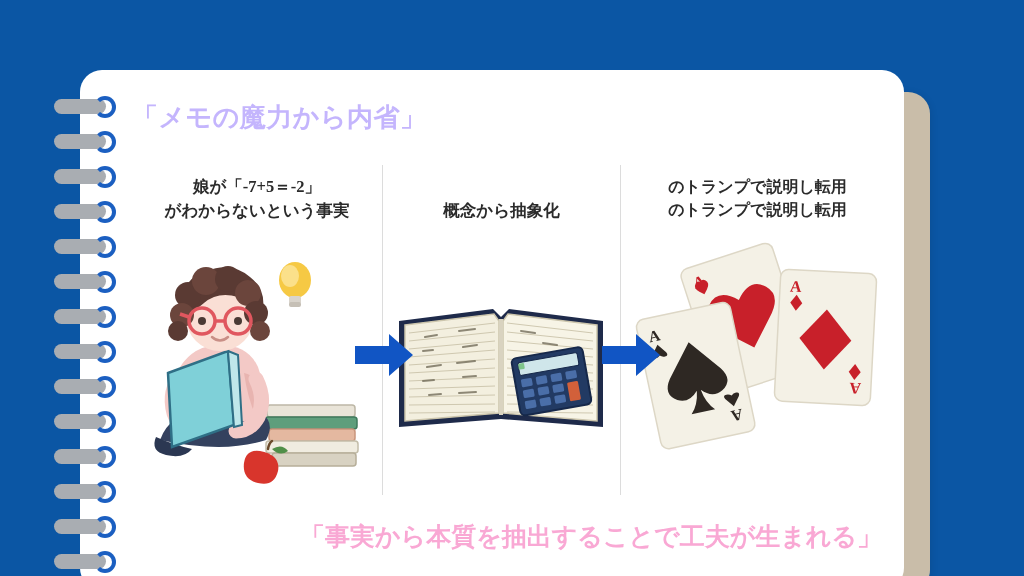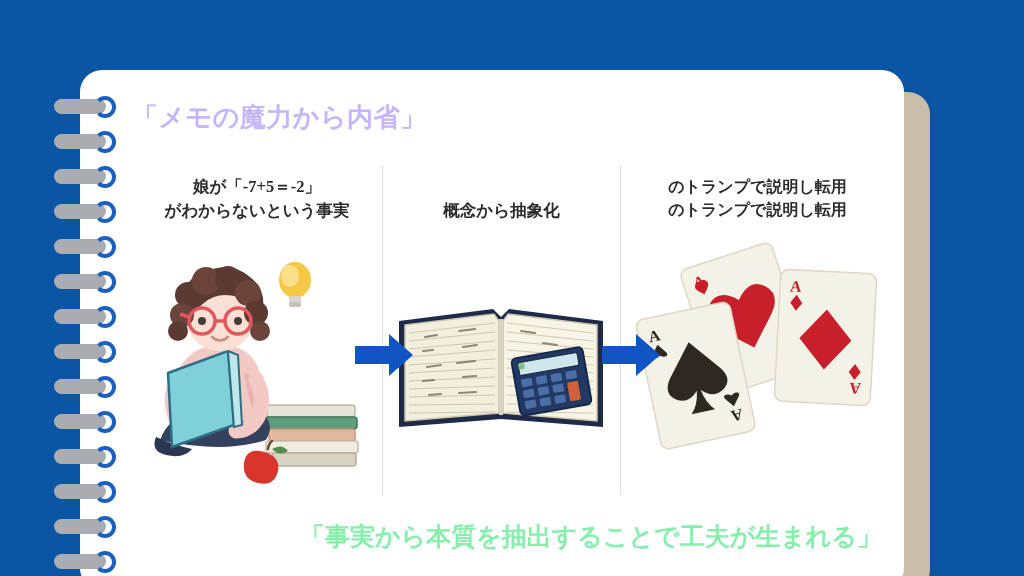--- a/index.html
+++ b/index.html
@@ -152,21 +152,21 @@
   .arrow.a1 { left: 355px; top: 332px; }
   .arrow.a2 { left: 602px; top: 332px; }
 
   
   .caption {
     position: absolute;
     left: 300px;
     top: 520px;
     font-size: 25px;
     font-weight: 700;
-    color: #86efac;
+    color: #f9a8d4;
     white-space: nowrap;
   }
 
   svg { display: block; overflow: visible; }
 </style>
 </head>
 <body>
 
 <div id="slide">
 

